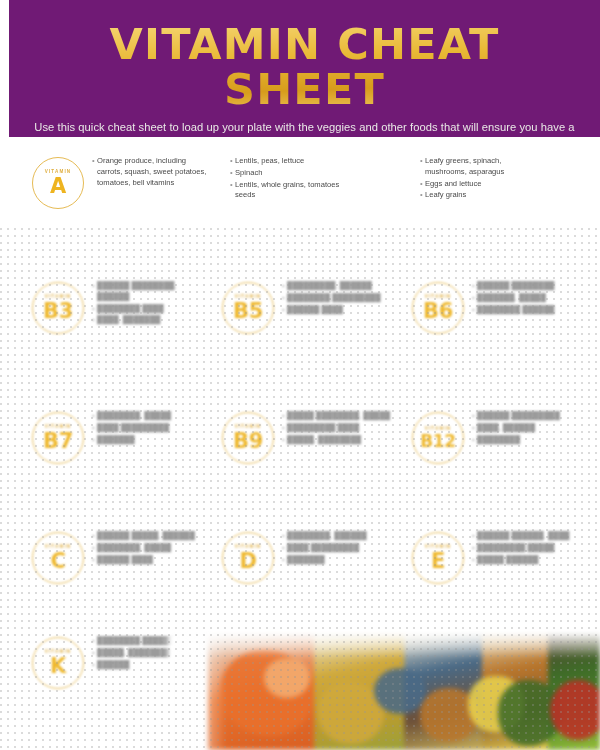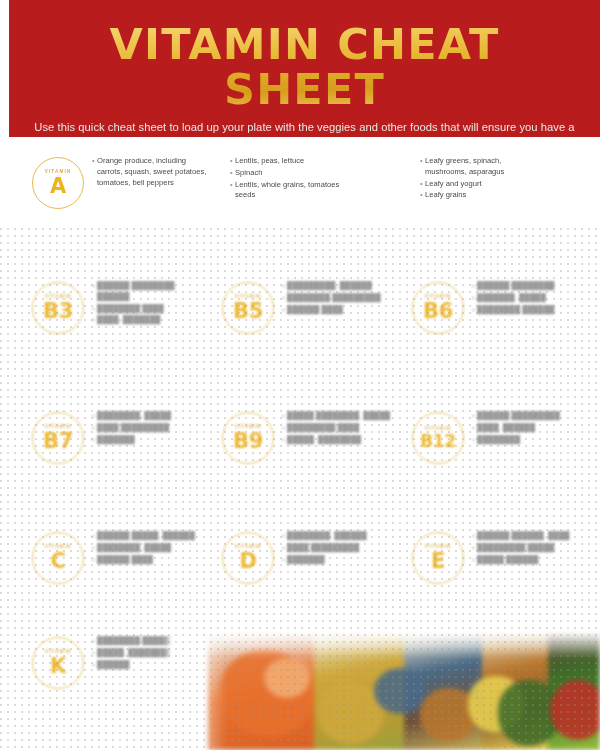--- a/index.html
+++ b/index.html
@@ -8,21 +8,21 @@
     width: 600px; height: 750px;
     font-family: "Liberation Sans", sans-serif;
     background: #ffffff;
     overflow: hidden;
     position: relative;
   }
 
   
   #header {
     height: 162px;
-    background: #b91c1c;
+    background: #701a75;
     position: relative;
     padding: 22px 20px 0 20px;
     border-bottom: 2px solid #d8d8d4;
     margin-left: 9px;
   }
 
   #title {
     font-size: 43px;
     font-weight: bold;
     letter-spacing: 1.2px;
@@ -183,21 +183,21 @@
 <div id="board">
     <div class="vrow" style="top: 18px;">
       <div class="vcell" style="margin-left: 20px;">
         <div class="badge">
           <div class="badge-kicker">VITAMIN</div>
           <div class="badge-letter">A</div>
         </div>
         <div class="foods">
           <div class="food-item">
             <span class="bullet">•</span>
-            <span class="food-text">Orange produce, including carrots, squash, sweet potatoes, tomatoes, bell peppers</span>
+            <span class="food-text">Orange produce, including carrots, squash, sweet potatoes, tomatoes, bell vitamins</span>
           </div>
         </div>
       </div>
       <div class="vcell" style="margin-left: 0px;">
         <div class="foods">
           <div class="food-item">
             <span class="bullet">•</span>
             <span class="food-text">Lentils, peas, lettuce</span>
           </div>
           <div class="food-item">
@@ -211,21 +211,21 @@
         </div>
       </div>
       <div class="vcell" style="margin-left: 0px;">
         <div class="foods">
           <div class="food-item">
             <span class="bullet">•</span>
             <span class="food-text">Leafy greens, spinach, mushrooms, asparagus</span>
           </div>
           <div class="food-item">
             <span class="bullet">•</span>
-            <span class="food-text">Leafy and yogurt</span>
+            <span class="food-text">Eggs and lettuce</span>
           </div>
           <div class="food-item">
             <span class="bullet">•</span>
             <span class="food-text">Leafy grains</span>
           </div>
         </div>
       </div>
     </div>
     <div class="vrow" style="top: 143px;">
       <div class="vcell blurred" style="margin-left: 20px;">

